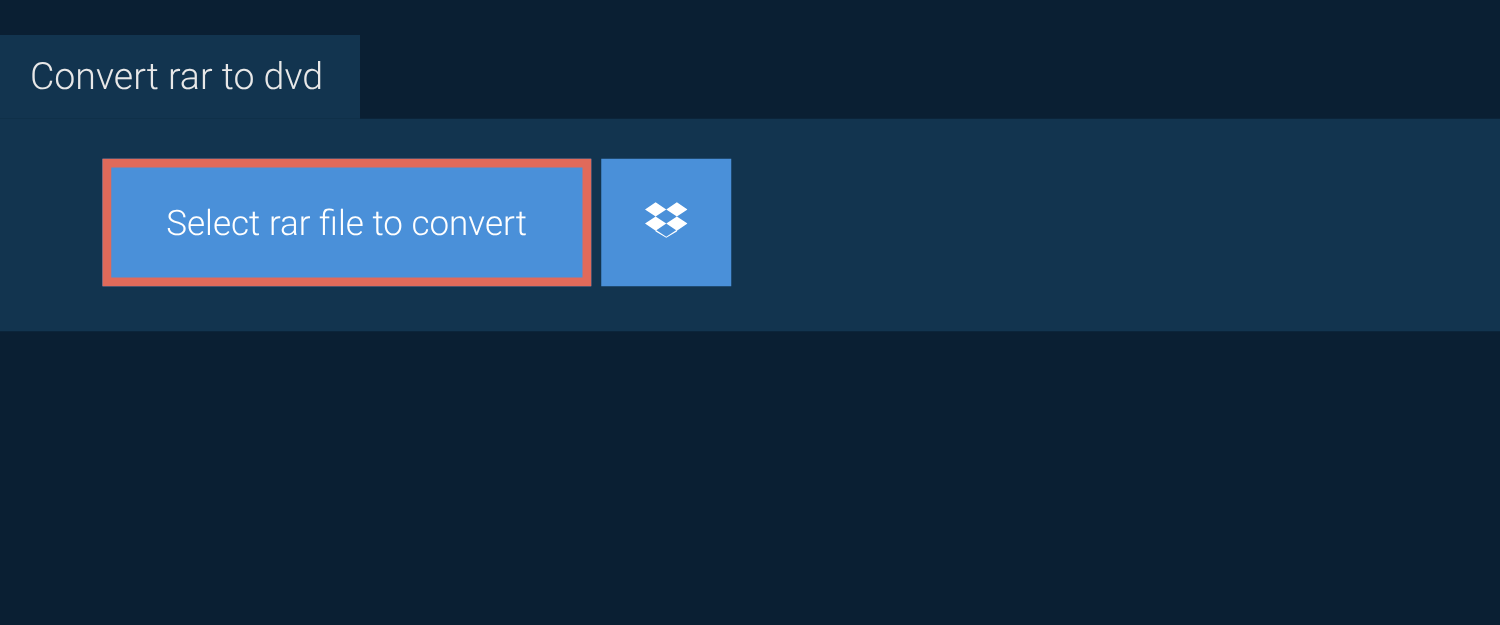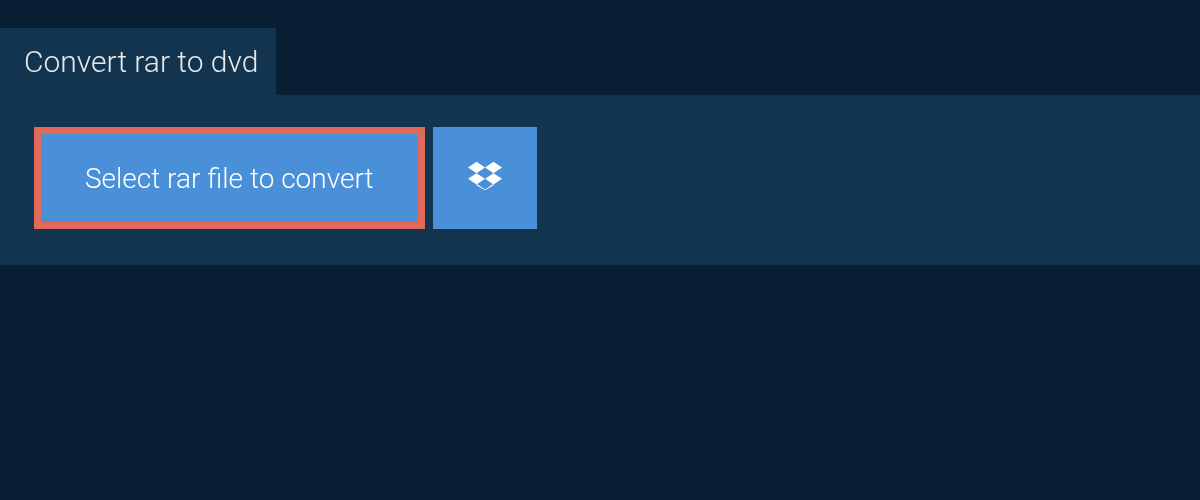--- a/index.html
+++ b/index.html
@@ -16,32 +16,33 @@
       overflow: hidden;
     }
     .tab-container {
       padding-top: 28px;
     }
     .tab {
       background: #12344f;
       color: #e8e8e8;
       font-size: 30px;
       font-weight: 300;
-      padding: 16px 18px 16px 24px;
+      padding: 16px 30px 16px 24px;
       display: inline-block;
     }
     .panel {
       background: #12344f;
       padding: 32px 34px 36px 34px;
       width: 1200px;
     }
     .button-row {
       display: flex;
       gap: 8px;
       align-items: center;
+      margin-left: 48px;
     }
     .select-button {
       background: #4a90d9;
       border: 7px solid #e06a5a;
       color: #ffffff;
       font-size: 28px;
       font-weight: 300;
       padding: 24px 44px;
       cursor: pointer;
       display: flex;

